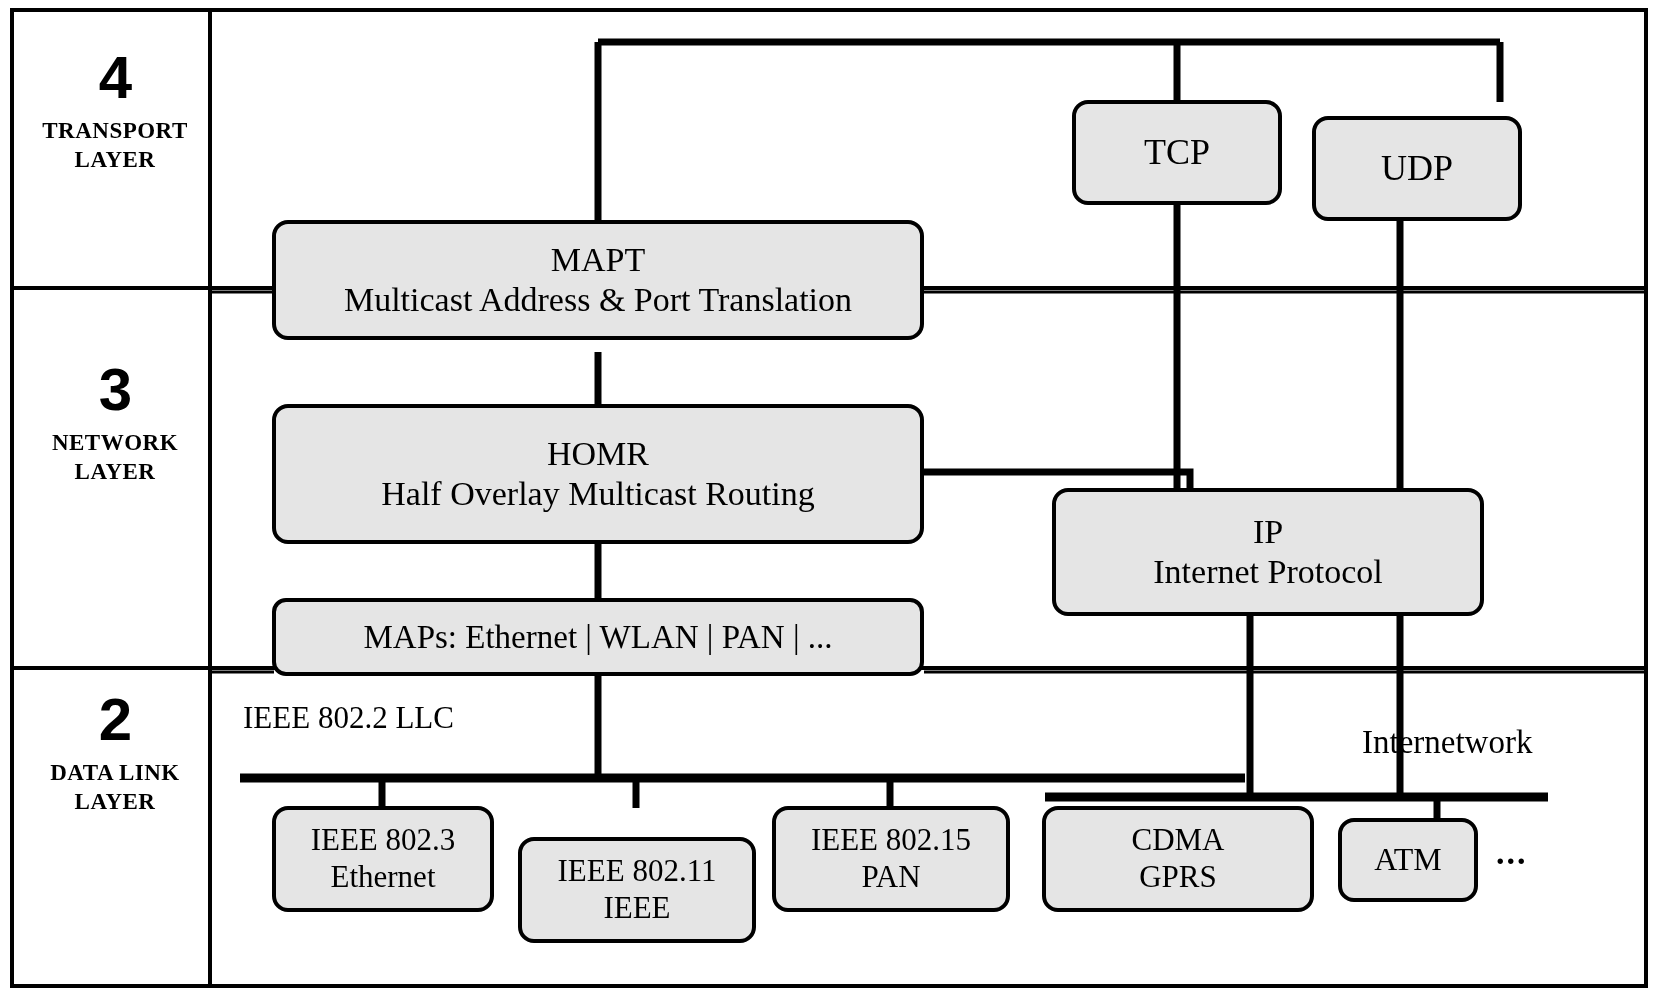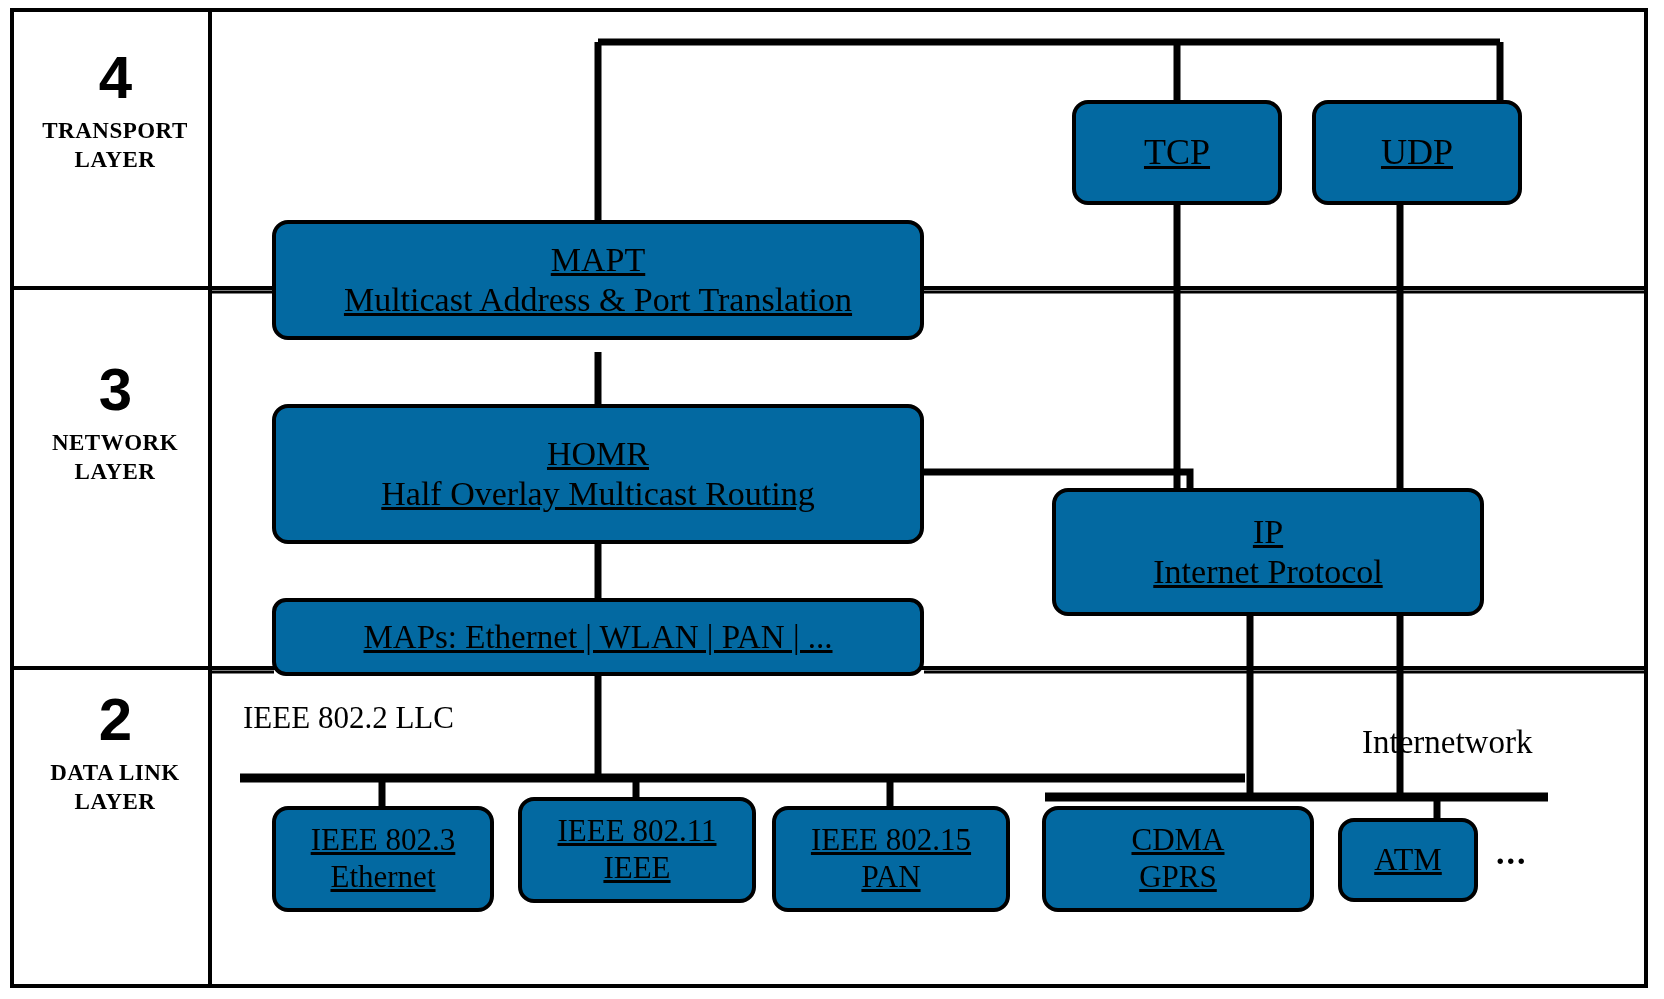--- a/index.html
+++ b/index.html
@@ -45,48 +45,47 @@
     letter-spacing: 0.5px;
     margin-top: 8px;
   }
 
   
   .pbox {
     position: absolute;
     box-sizing: border-box;
     border: 4px solid #000;
     border-radius: 16px;
-    background: #0369a1;
+    background: #e5e5e5;
     display: flex;
     flex-direction: column;
     align-items: center;
     justify-content: center;
     text-align: left;
     line-height: 1.12;
-    text-decoration: underline;
   }
   .pbox .l1 { font-size: 34px; }
   .pbox .l2 { font-size: 34px; }
   .pbox.two-line .l1 { margin-bottom: 2px; }
 
   .box-mapt  { left: 272px; top: 220px;  width: 652px; height: 120px; }
   .box-homr  { left: 272px; top: 404px;  width: 652px; height: 140px; }
   .box-maps  { left: 272px; top: 598px;  width: 652px; height: 78px;  border-radius: 14px; }
   .box-maps .l1 { font-size: 33px; }
 
   .box-tcp   { left: 1072px; top: 100px; width: 210px; height: 105px; }
-  .box-udp   { left: 1312px; top: 100px; width: 210px; height: 105px; }
+  .box-udp   { left: 1312px; top: 116px; width: 210px; height: 105px; }
   .box-tcp .l1, .box-udp .l1 { font-size: 36px; }
 
   .box-ip    { left: 1052px; top: 488px; width: 432px; height: 128px; }
   .box-ip .l1 { font-size: 34px; }
   .box-ip .l2 { font-size: 34px; }
 
   .box-8023  { left: 272px;  top: 806px; width: 222px; height: 106px; }
-  .box-80211 { left: 518px;  top: 797px; width: 238px; height: 106px; }
+  .box-80211 { left: 518px;  top: 837px; width: 238px; height: 106px; }
   .box-80215 { left: 772px;  top: 806px; width: 238px; height: 106px; }
   .box-cdma  { left: 1042px; top: 806px; width: 272px; height: 106px; }
   .box-atm   { left: 1338px; top: 818px; width: 140px; height: 84px; }
   .box-atm .l1 { font-size: 32px; }
   .dl-box .l1 { font-size: 31px; }
   .dl-box .l2 { font-size: 31px; }
 
   
   .free-text {
     position: absolute;

